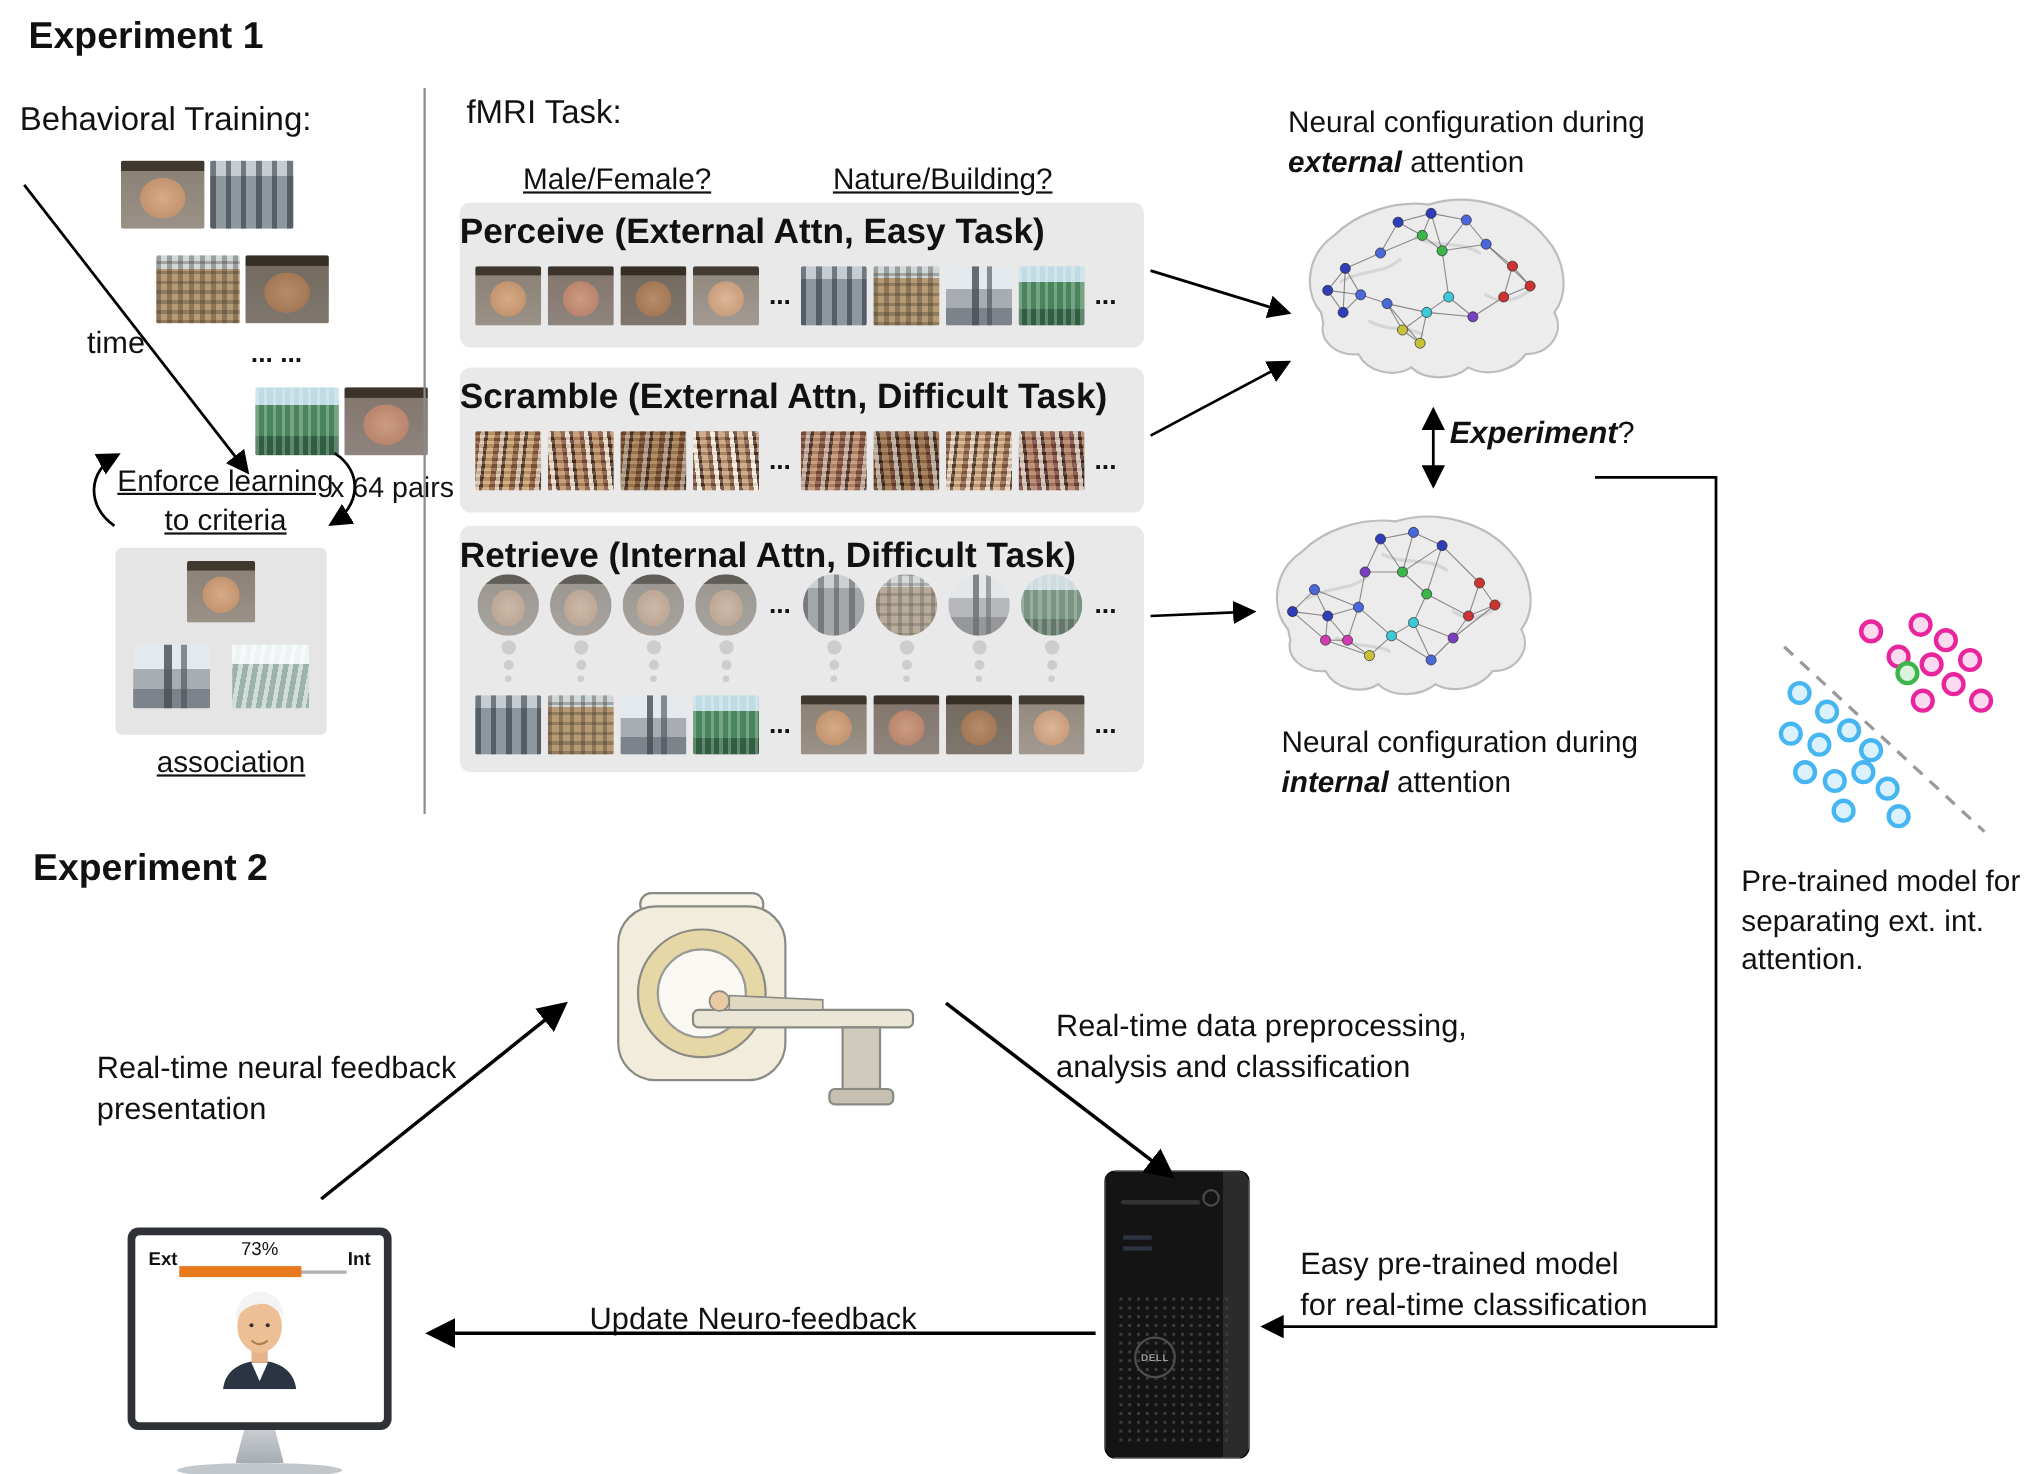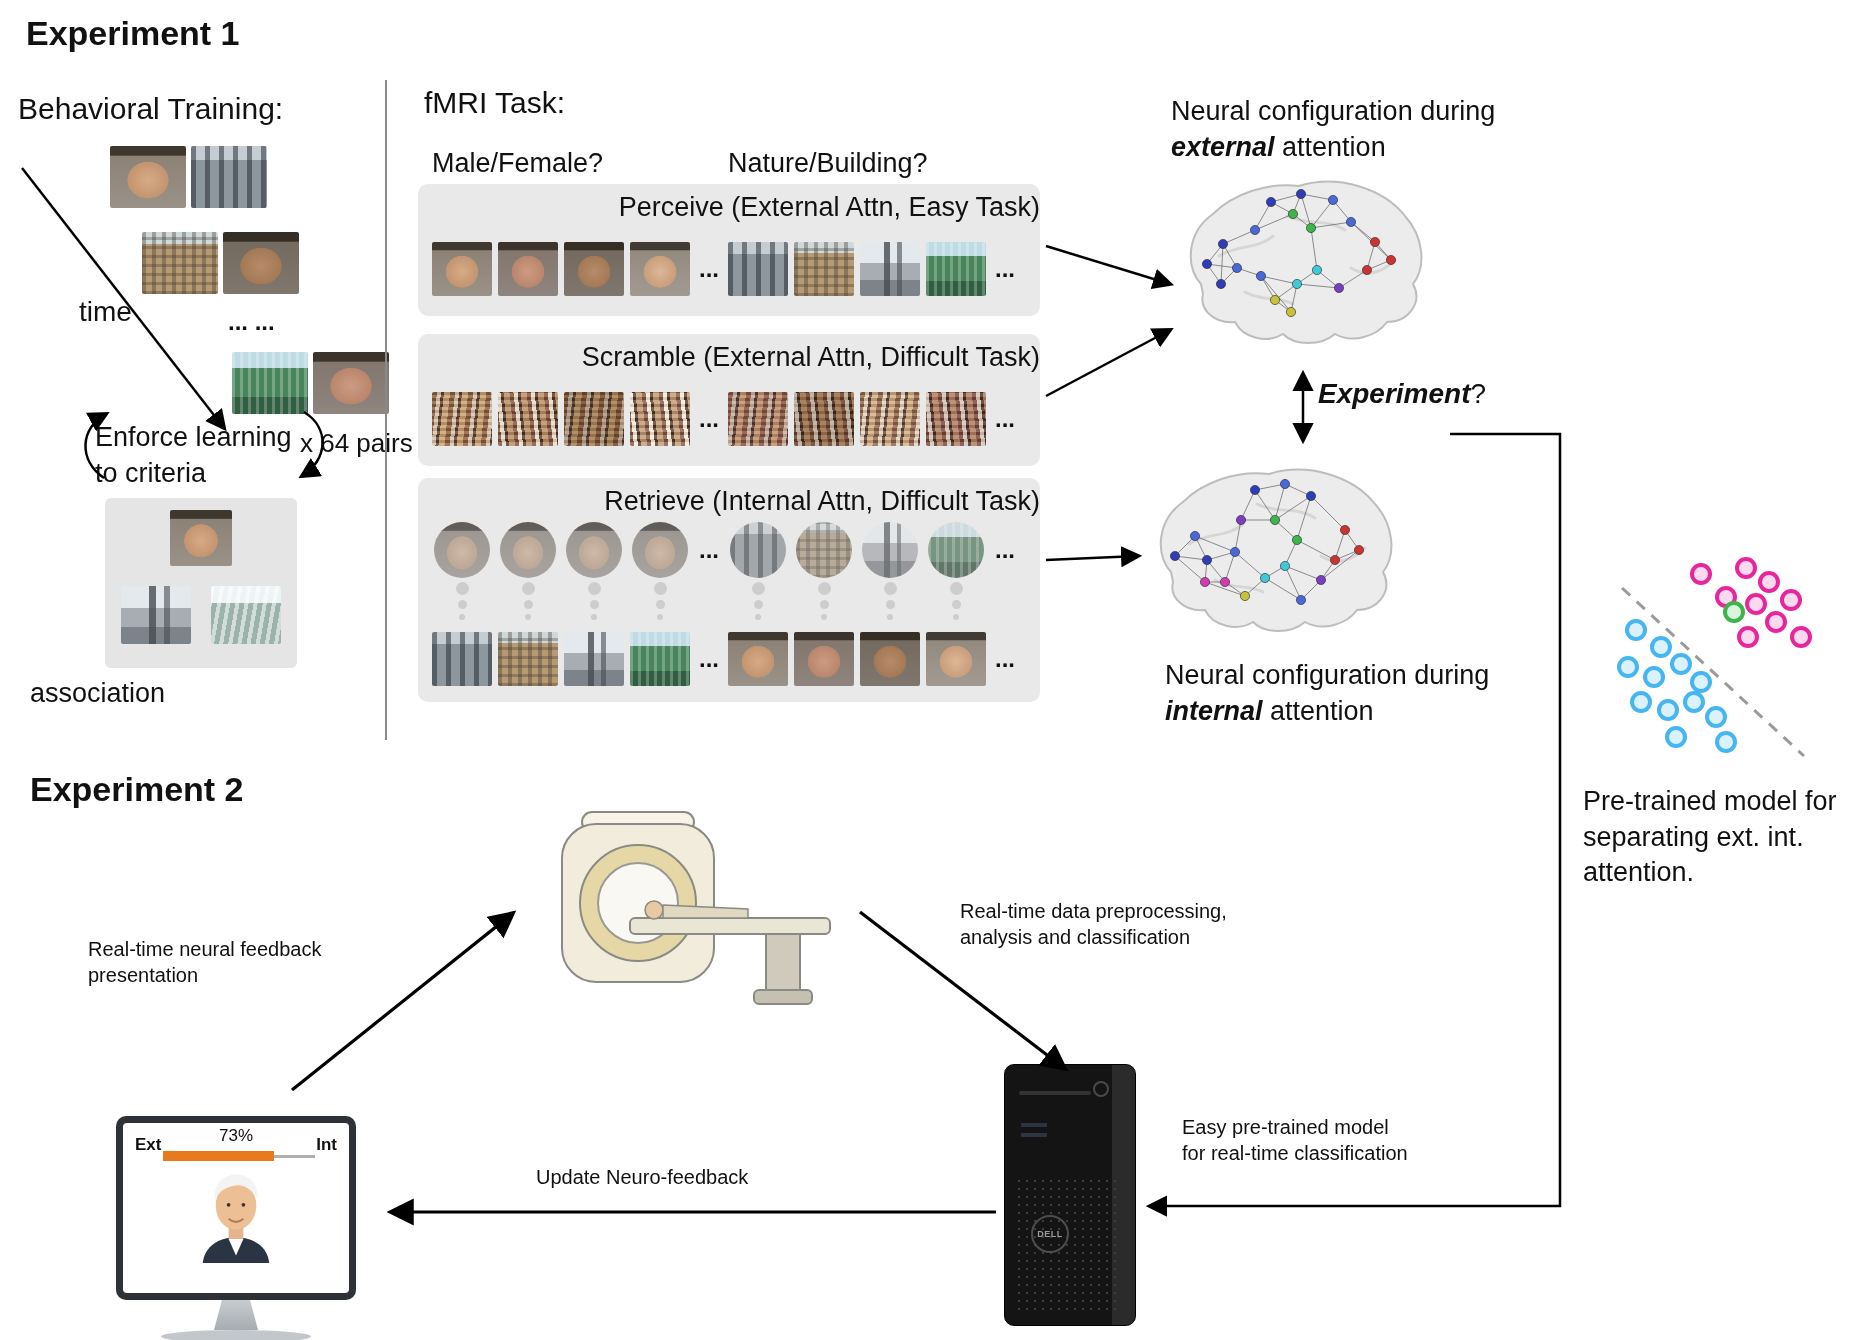--- a/index.html
+++ b/index.html
@@ -1,24 +1,24 @@
 <!DOCTYPE html>
 <html><head>
 <meta charset="utf-8">
 <style>
   html,body{margin:0;padding:0;background:#fff;}
   .canvas{position:relative;width:1852px;height:1340px;background:#fff;overflow:hidden;
           font-family:"Liberation Sans",sans-serif;color:#111;padding-left:28px;}
   .abs{position:absolute;}
   .title{font-size:34px;font-weight:700;}
   .h2{font-size:30px;}
-  .lbl{font-size:20px;line-height:1.32;}
+  .lbl{font-size:28px;line-height:1.32;margin-top:17px;}
   .lbl27{font-size:27px;line-height:1.32;}
   .bi{font-weight:700;font-style:italic;}
-  .center{text-align:left;}
+  .center{text-align:center;text-decoration:underline;}
   
   .ph{width:60px;height:54px;border-radius:2px;flex:0 0 auto;}
   .ph.big{width:76px;height:62px;}
   .face{background:
     radial-gradient(ellipse 46% 50% at 50% 55%, #d8ab87 0%, #c2946f 58%, rgba(0,0,0,0) 60%),
     linear-gradient(180deg,#3f382f 0%,#3f382f 15%,#8c8276 16%,#9a9188 100%);}
   .v2{filter:hue-rotate(-10deg) brightness(.92);}
   .v3{filter:brightness(.82) saturate(1.15);}
   .v4{filter:brightness(1.06) saturate(.85);}
   .scene-street{background:
@@ -44,21 +44,21 @@
     repeating-linear-gradient(0deg, rgba(255,255,255,.2) 0 4px, rgba(0,0,0,.1) 4px 7px),
     repeating-linear-gradient(84deg,#7a4a34 0 4px,#e8d8c2 4px 8px,#4c2f22 8px 11px,#b98a5e 11px 17px);}
   .round{width:56px;height:56px;border-radius:50%;margin:0 2px;opacity:.82;filter:saturate(.6) contrast(.92) brightness(1.03);}
   .strip{display:flex;align-items:center;gap:6px;}
   .dots{width:26px;text-align:center;font-size:24px;font-weight:700;flex:0 0 auto;}
   .dots.ghost{visibility:hidden;}
   .think{width:60px;display:flex;flex-direction:column;align-items:center;gap:5px;flex:0 0 auto;}
   .think i{display:block;border-radius:50%;background:#cdcdcd;}
   .think .d1{width:13px;height:13px;} .think .d2{width:9px;height:9px;} .think .d3{width:6px;height:6px;}
   .taskbox{position:absolute;left:418px;width:622px;background:#e9e9e9;border-radius:10px;}
-  .taskbox .ttl{position:absolute;left:0;right:0;top:8px;text-align:right;font-size:27px;}
+  .taskbox .ttl{position:absolute;left:0;right:0;top:8px;text-align:left;font-size:32px;font-weight:bold;}
   .pairrow{position:absolute;display:flex;gap:5px;}
   .card{position:absolute;background:#e5e5e5;border-radius:6px;}
   .divider{position:absolute;background:#8a8a8a;}
   
   .mon-frame{width:240px;height:184px;background:#2e3236;border-radius:10px;padding:7px;box-sizing:border-box;}
   .mon-screen{width:100%;height:100%;background:#fff;border-radius:4px;position:relative;overflow:hidden;}
   .mon-screen .tag{position:absolute;font-size:17px;font-weight:700;top:12px;}
   .mon-screen .pct{position:absolute;font-size:17px;top:3px;left:0;right:0;text-align:center;}
   .bar-wrap{position:absolute;left:40px;top:28px;width:152px;height:10px;}
   .bar-track{position:absolute;left:0;right:0;top:4px;height:3px;background:#b0b0b0;}

